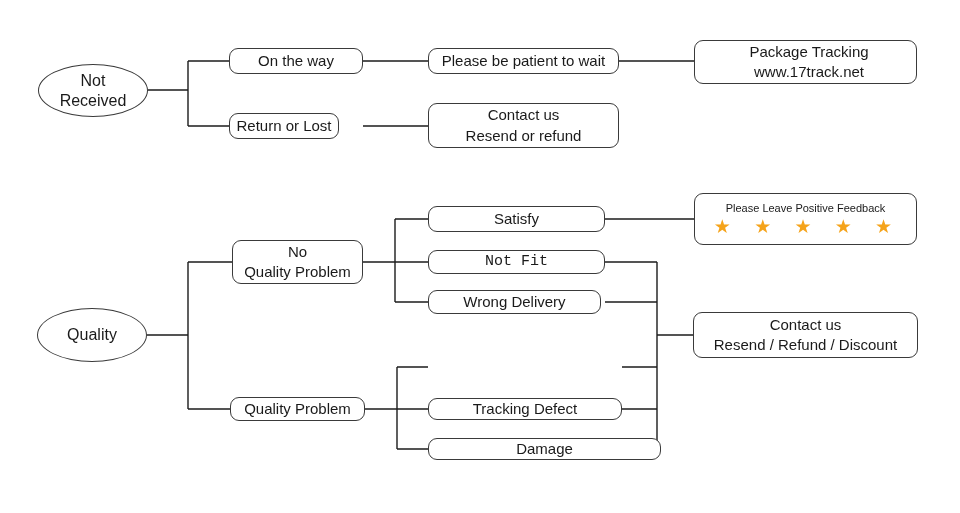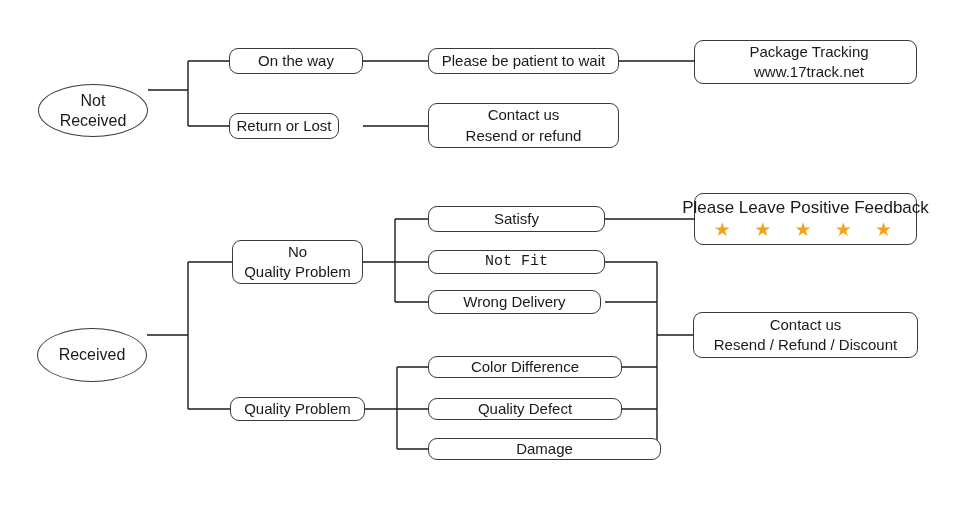--- a/index.html
+++ b/index.html
@@ -36,33 +36,32 @@
     color: #1a1a1a;
   }
   .box {
     border-radius: 9px;
   }
   .ellipse {
     border-radius: 50%;
     font-size: 16px;
     line-height: 1.25;
     padding: 0 10px;
-    margin-top: 20px;
   }
   .stars {
     color: #F5A31A;
     font-size: 19px;
     letter-spacing: 9px;
     line-height: 1.15;
     margin-top: 1px;
     white-space: nowrap;
     text-indent: 4px;
   }
   .feedback-title {
-    font-size: 17px;
+    font-size: 11px;
     white-space: nowrap;
   }
   .small-gap {
     line-height: 1.35;
   }
 </style>
 </head>
 <body>
 
 <div class="canvas">
@@ -118,21 +117,21 @@
   <div class="node box" style="left:229px; top:113px; width:110px; height:26px;">
     <span>Return or Lost</span>
   </div>
 
   <div class="node box small-gap" style="left:428px; top:103px; width:191px; height:45px;">
     <span>Contact us</span>
     <span>Resend or refund</span>
   </div>
 
   <div class="node ellipse" style="left:37px; top:308px; width:110px; height:54px;">
-    <span>Received</span>
+    <span>Quality</span>
   </div>
 
   <div class="node box small-gap" style="left:232px; top:240px; width:131px; height:44px;">
     <span>No</span>
     <span>Quality Problem</span>
   </div>
 
   <div class="node box" style="left:428px; top:206px; width:177px; height:26px;">
     <span>Satisfy</span>
   </div>
@@ -152,25 +151,22 @@
 
   <div class="node box small-gap" style="left:693px; top:312px; width:225px; height:46px;">
     <span>Contact us</span>
     <span>Resend / Refund / Discount</span>
   </div>
 
   <div class="node box" style="left:230px; top:397px; width:135px; height:24px;">
     <span>Quality Problem</span>
   </div>
 
-  <div class="node box" style="left:428px; top:356px; width:194px; height:22px;">
-    <span>Color Difference</span>
-  </div>
 
   <div class="node box" style="left:428px; top:398px; width:194px; height:22px;">
-    <span>Quality Defect</span>
+    <span>Tracking Defect</span>
   </div>
 
   <div class="node box" style="left:428px; top:438px; width:233px; height:22px;">
     <span>Damage</span>
   </div>
 
 </div>
 
 </body></html>

